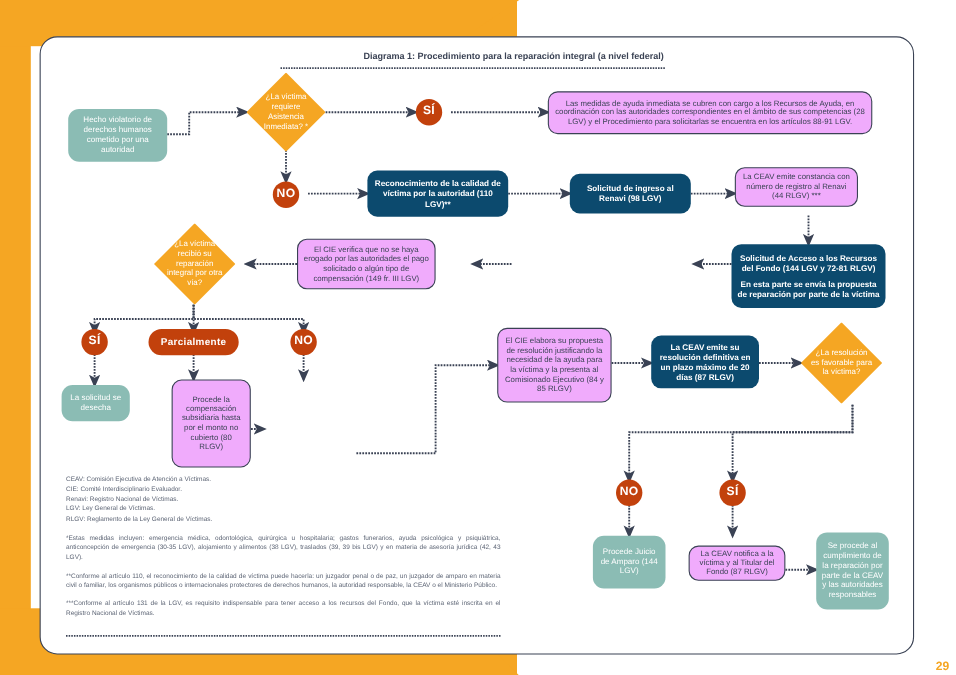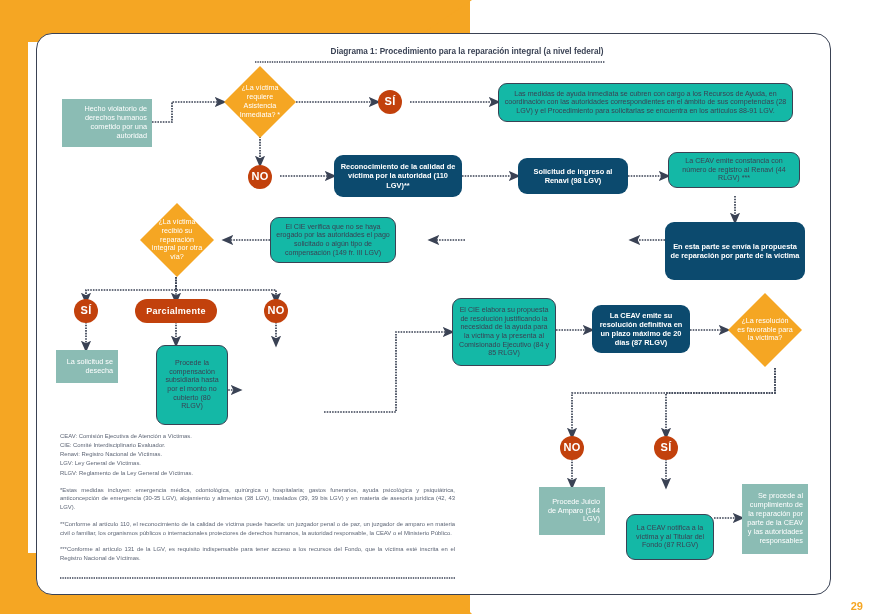--- a/index.html
+++ b/index.html
@@ -40,29 +40,29 @@
   }
 
   
   #diagram{position:absolute;left:0;top:0;width:869px;height:614px;}
   #svg-layer{position:absolute;left:0;top:0;width:869px;height:614px;}
 
   .node{position:absolute;box-sizing:border-box;display:flex;align-items:center;
         justify-content:center;text-align:center;line-height:1.22;}
 
   
-  .teal{background:#8bbcb4;color:#ffffff;border-radius:0;
-        font-size:7.3px;padding:4px 5px;text-align:right;}
+  .teal{background:#8bbcb4;color:#ffffff;border-radius:10px;
+        font-size:7.3px;padding:4px 5px;}
 
   
   .navy{background:#0c4a6e;color:#ffffff;border-radius:9px;font-weight:bold;
         font-size:7.4px;padding:4px 5px;}
 
   
-  .note{background:#14b8a6;color:#3a4254;border:1px solid #3a4254;border-radius:9px;
+  .note{background:#f0abfc;color:#3a4254;border:1px solid #3a4254;border-radius:9px;
         font-size:7.1px;padding:3px 5px;}
 
   
   .diamond{background:#f5a623;color:#ffffff;font-size:7.2px;
            clip-path:polygon(50% 0,100% 50%,50% 100%,0 50%);padding:0 9px;}
 
   
   .pill{background:#c2410c;color:#ffffff;border-radius:999px;font-weight:bold;
         font-size:11px;letter-spacing:.3px;}
   .pill-round{border-radius:50%;}
@@ -161,23 +161,24 @@
   <div class="node pill pill-round" style="left:378px;top:90px;width:24px;height:24px;">SÍ</div>
 
   <div class="node note" style="left:498px;top:83px;width:295px;height:39px;">Las medidas de ayuda inmediata se cubren con cargo a los Recursos de Ayuda, en coordinación con las autoridades correspondientes en el ámbito de sus competencias (28 LGV) y el Procedimiento para solicitarlas se encuentra en los artículos 88-91 LGV.</div>
 
   <div class="node pill pill-round" style="left:248px;top:165px;width:24px;height:24px;">NO</div>
 
   <div class="node navy" style="left:334px;top:155px;width:128px;height:42px;">Reconocimiento de la calidad de víctima por la autoridad (110 LGV)**</div>
 
   <div class="node navy" style="left:518px;top:158px;width:110px;height:36px;">Solicitud de ingreso al Renavi (98 LGV)</div>
 
-  <div class="node note" style="left:668px;top:152px;width:132px;height:36px;">La CEAV emite constancia con número de registro al Renavi (44 RLGV) ***</div>
+  <div class="node note" style="left:668px;top:152px;width:112px;height:36px;">La CEAV emite constancia con número de registro al Renavi (44 RLGV) ***</div>
 
   <div class="node navy" style="left:665px;top:222px;width:140px;height:58px;flex-direction:column;gap:6px;">
+    <span>Solicitud de Acceso a los Recursos del Fondo (144 LGV y 72-81 RLGV)</span>
     <span>En esta parte se envía la propuesta de reparación por parte de la víctima</span>
   </div>
 
 
   <div class="node note" style="left:270px;top:217px;width:126px;height:46px;">El CIE verifica que no se haya erogado por las autoridades el pago solicitado o algún tipo de compensación (149 fr. III LGV)</div>
 
   <div class="node diamond" style="left:140px;top:203px;width:74px;height:74px;">¿La víctima recibió su reparación integral por otra vía?</div>
 
   <div class="node pill pill-round" style="left:74px;top:299px;width:24px;height:24px;">SÍ</div>
 
@@ -195,21 +196,21 @@
   <div class="node navy" style="left:592px;top:305px;width:98px;height:48px;">La CEAV emite su resolución definitiva en un plazo máximo de 20 días (87 RLGV)</div>
 
   <div class="node diamond" style="left:728px;top:293px;width:74px;height:74px;">¿La resolución es favorable para la víctima?</div>
 
   <div class="node pill pill-round" style="left:560px;top:436px;width:24px;height:24px;">NO</div>
 
   <div class="node pill pill-round" style="left:654px;top:436px;width:24px;height:24px;">SÍ</div>
 
   <div class="node teal" style="left:539px;top:487px;width:66px;height:48px;">Procede Juicio de Amparo (144 LGV)</div>
 
-  <div class="node note" style="left:626px;top:514px;width:88px;height:46px;">La CEAV notifica a la víctima y al Titular del Fondo (87 RLGV)</div>
+  <div class="node note" style="left:626px;top:496px;width:88px;height:32px;">La CEAV notifica a la víctima y al Titular del Fondo (87 RLGV)</div>
 
   <div class="node teal" style="left:742px;top:484px;width:66px;height:70px;">Se procede al cumplimiento de la reparación por parte de la CEAV y las autoridades responsables</div>
 
   <div id="legend">
     <div class="abbr">
       <div>CEAV: Comisión Ejecutiva de Atención a Víctimas.</div>
       <div>CIE: Comité Interdisciplinario Evaluador.</div>
       <div>Renavi: Registro Nacional de Víctimas.</div>
       <div>LGV: Ley General de Víctimas.</div>
       <div>RLGV: Reglamento de la Ley General de Víctimas.</div>

